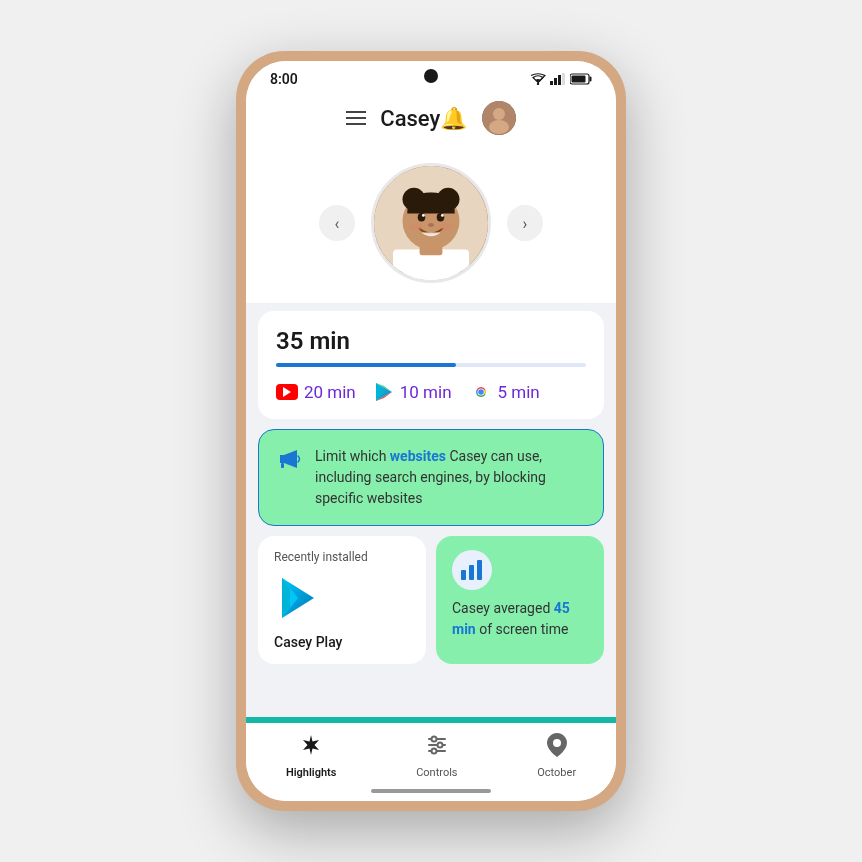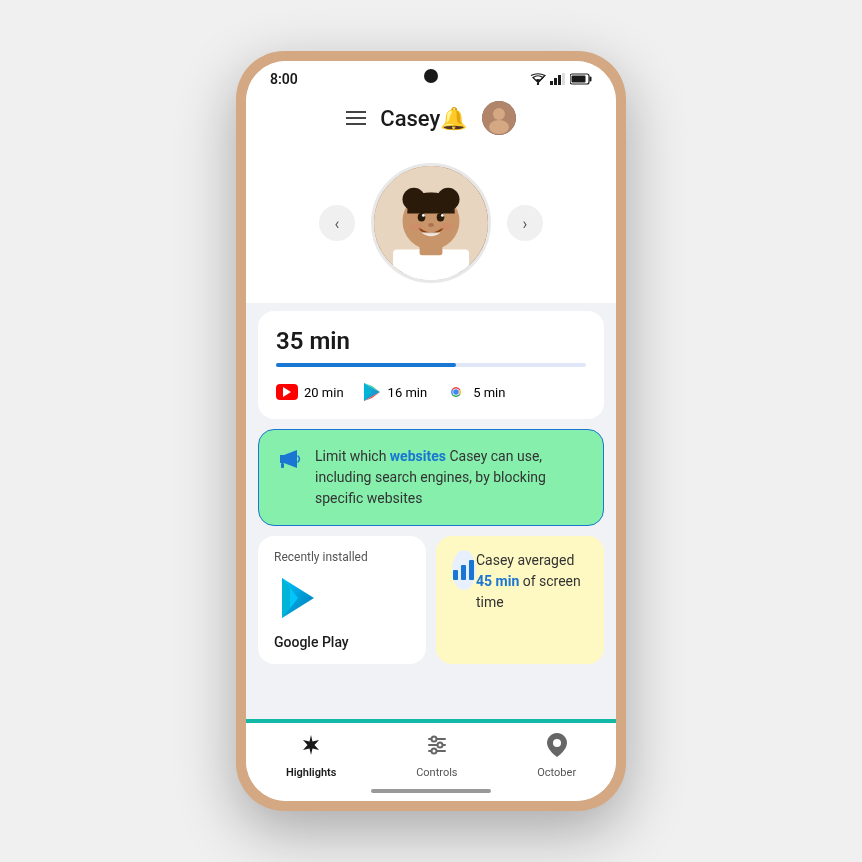--- a/index.html
+++ b/index.html
@@ -197,22 +197,22 @@
       display: flex;
       align-items: center;
       gap: 18px;
     }
     .app-stat {
       display: flex;
       align-items: center;
       gap: 6px;
     }
     .app-stat-label {
-      font-size: 13px;
-      color: #000000;
+      font-size: 17px;
+      color: #6d28d9;
     }
 
     
     .yt-icon {
       width: 22px;
       height: 16px;
       background: #FF0000;
       border-radius: 4px;
       display: flex;
       align-items: center;
@@ -277,25 +277,25 @@
       margin-bottom: 8px;
     }
     .recently-app-name {
       font-size: 14px;
       color: #1a1a1a;
       font-weight: 500;
     }
 
     .avg-card {
       flex: 1;
-      background: #fef9c3;
+      background: #86efac;
       border-radius: 16px;
       padding: 14px 16px;
       display: flex;
-      flex-direction: row;
+      flex-direction: column;
       align-items: flex-start;
     }
     .avg-icon {
       width: 40px;
       height: 40px;
       background: #e8f0fe;
       border-radius: 50%;
       display: flex;
       align-items: center;
       justify-content: center;
@@ -311,21 +311,21 @@
       font-weight: 700;
     }
 
     
     .bottom-nav {
       background: #fff;
       display: flex;
       align-items: flex-start;
       justify-content: space-around;
       padding: 10px 0 6px;
-      border-top: 4px solid #14b8a6;
+      border-top: 6px solid #14b8a6;
       flex-shrink: 0;
     }
     .nav-item {
       display: flex;
       flex-direction: column;
       align-items: center;
       gap: 4px;
       cursor: pointer;
     }
     .nav-item-icon {
@@ -477,21 +477,21 @@
                 <linearGradient id="ps1" x1="0%" y1="0%" x2="100%" y2="100%">
                   <stop offset="0%" style="stop-color:#00B4D8"></stop>
                   <stop offset="100%" style="stop-color:#0077B6"></stop>
                 </linearGradient>
               </defs>
               <polygon points="2,1 18,10 2,19" fill="url(#ps1)" opacity="0.9"></polygon>
               <polygon points="2,1 10,10 2,19" fill="#00B4D8"></polygon>
               <polygon points="2,1 18,10 10,4" fill="#34D399"></polygon>
               <polygon points="2,19 18,10 10,16" fill="#EF4444"></polygon>
             </svg>
-            <span class="app-stat-label">16 min</span>
+            <span class="app-stat-label">10 min</span>
           </div>
 
           <div class="app-stat">
             <svg width="22" height="22" viewBox="0 0 22 22">
               <circle cx="11" cy="11" r="11" fill="#fff"></circle>
               <circle cx="11" cy="11" r="11" fill="none"></circle>
 
               <circle cx="11" cy="11" r="4.5" fill="#4285F4" stroke="white" stroke-width="1"></circle>
 
               <path d="M11 11 L11 6 A5 5 0 0 1 15.33 8.5 Z" fill="#EA4335"></path>
@@ -538,21 +538,21 @@
             <polygon points="8,4 40,24 24,14" fill="#5CE65C"></polygon>
             <polygon points="8,44 40,24 24,34" fill="#FF5252"></polygon>
             <polygon points="8,4 8,44 16,34 16,14" fill="#00B4D8"></polygon>
             <defs>
               <linearGradient id="psGrad" x1="0" y1="0" x2="1" y2="1">
                 <stop offset="0%" stop-color="#00C6FB"></stop>
                 <stop offset="100%" stop-color="#0077B6"></stop>
               </linearGradient>
             </defs>
           </svg>
-          <div class="recently-app-name">Google Play</div>
+          <div class="recently-app-name">Casey Play</div>
         </div>
 
         <div class="avg-card">
           <div class="avg-icon">
             <svg width="24" height="20" viewBox="0 0 24 20" fill="none" xmlns="http://www.w3.org/2000/svg">
               <rect x="1" y="10" width="5" height="10" rx="1" fill="#1976D2"></rect>
               <rect x="9" y="5" width="5" height="15" rx="1" fill="#1976D2"></rect>
               <rect x="17" y="0" width="5" height="20" rx="1" fill="#1976D2"></rect>
             </svg>
           </div>

